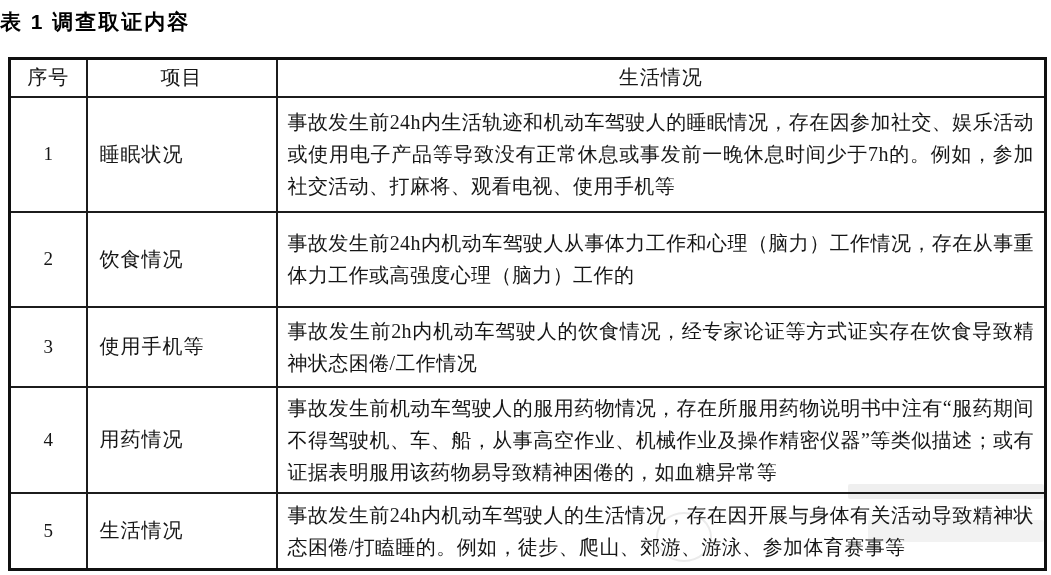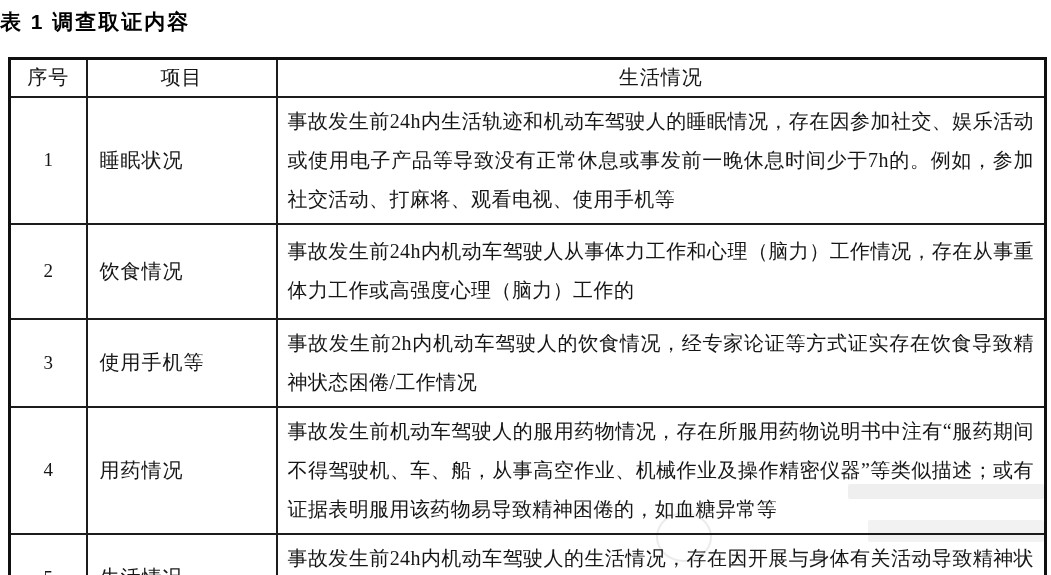--- a/index.html
+++ b/index.html
@@ -64,21 +64,21 @@
     text-align: center;
     font-size: 19px;
   }
   td.cell-item {
     padding-left: 12px;
     letter-spacing: 1px;
     border-radius: 28px;
   }
   td.cell-result {
     padding: 4px 10px;
-    line-height: 39px;
+    line-height: 32px;
     text-align: justify;
     text-justify: inter-character;
     letter-spacing: 0.4px;
   }
   
   .wm {
     position: absolute;
     z-index: 0;
     pointer-events: none;
   }

